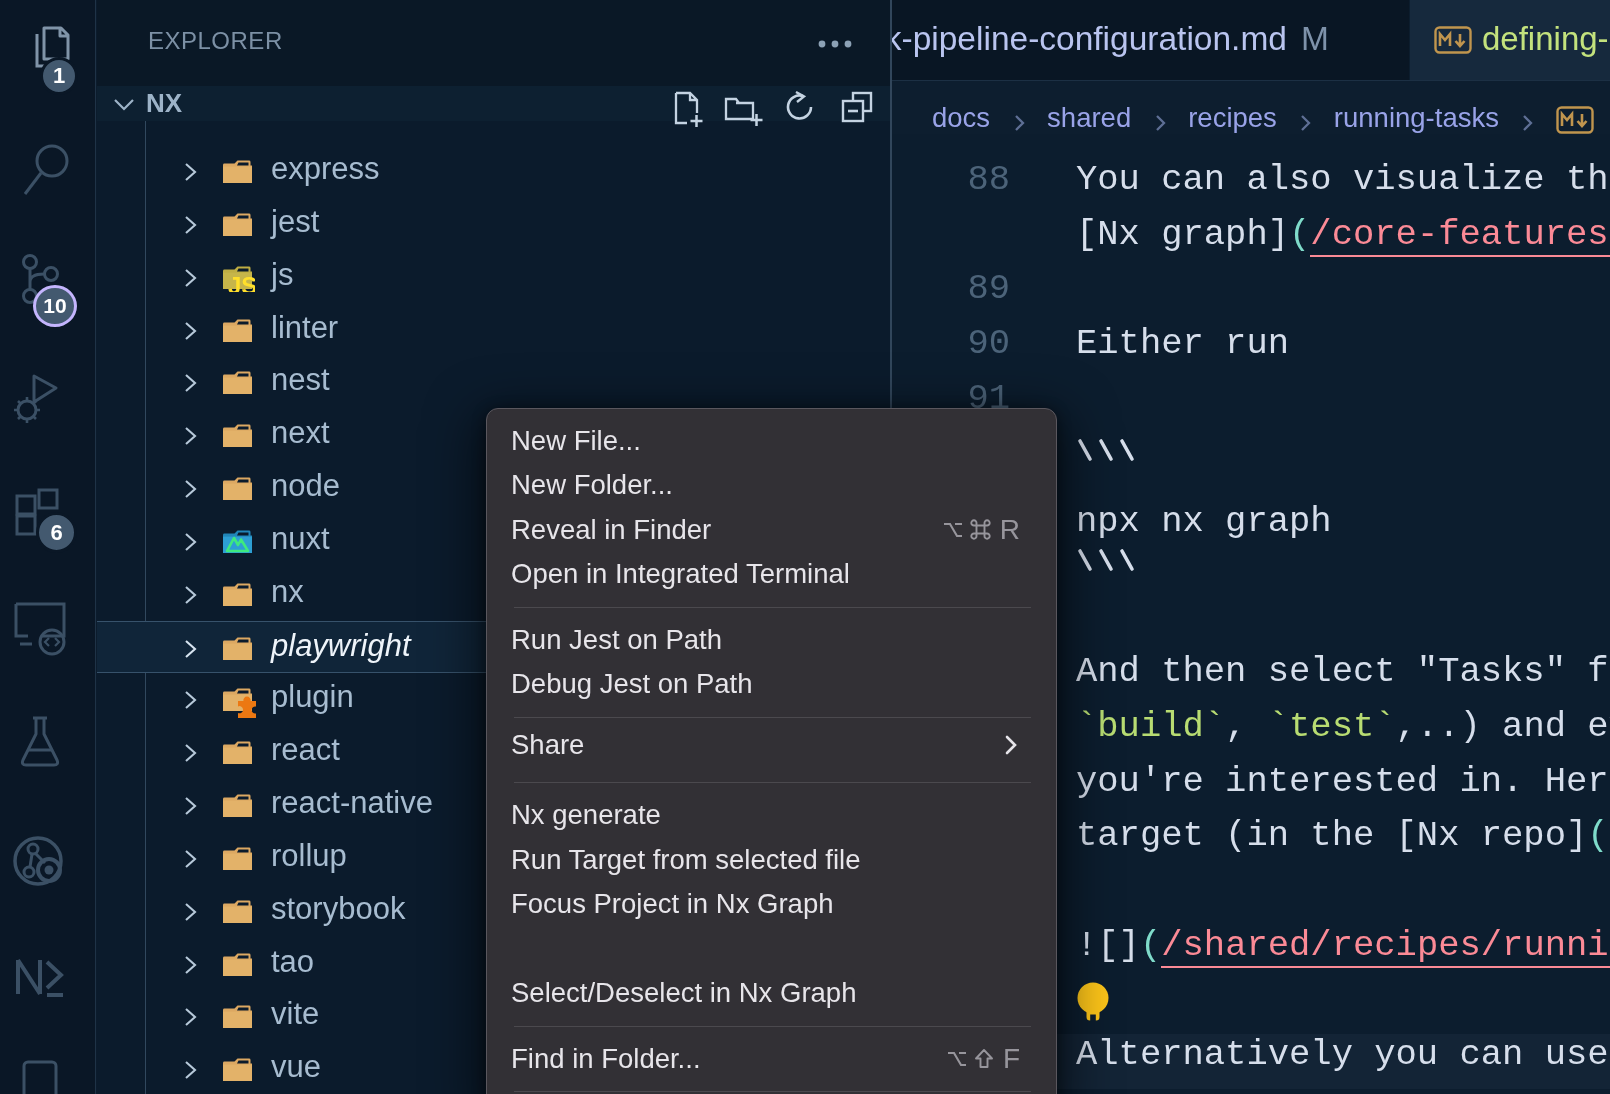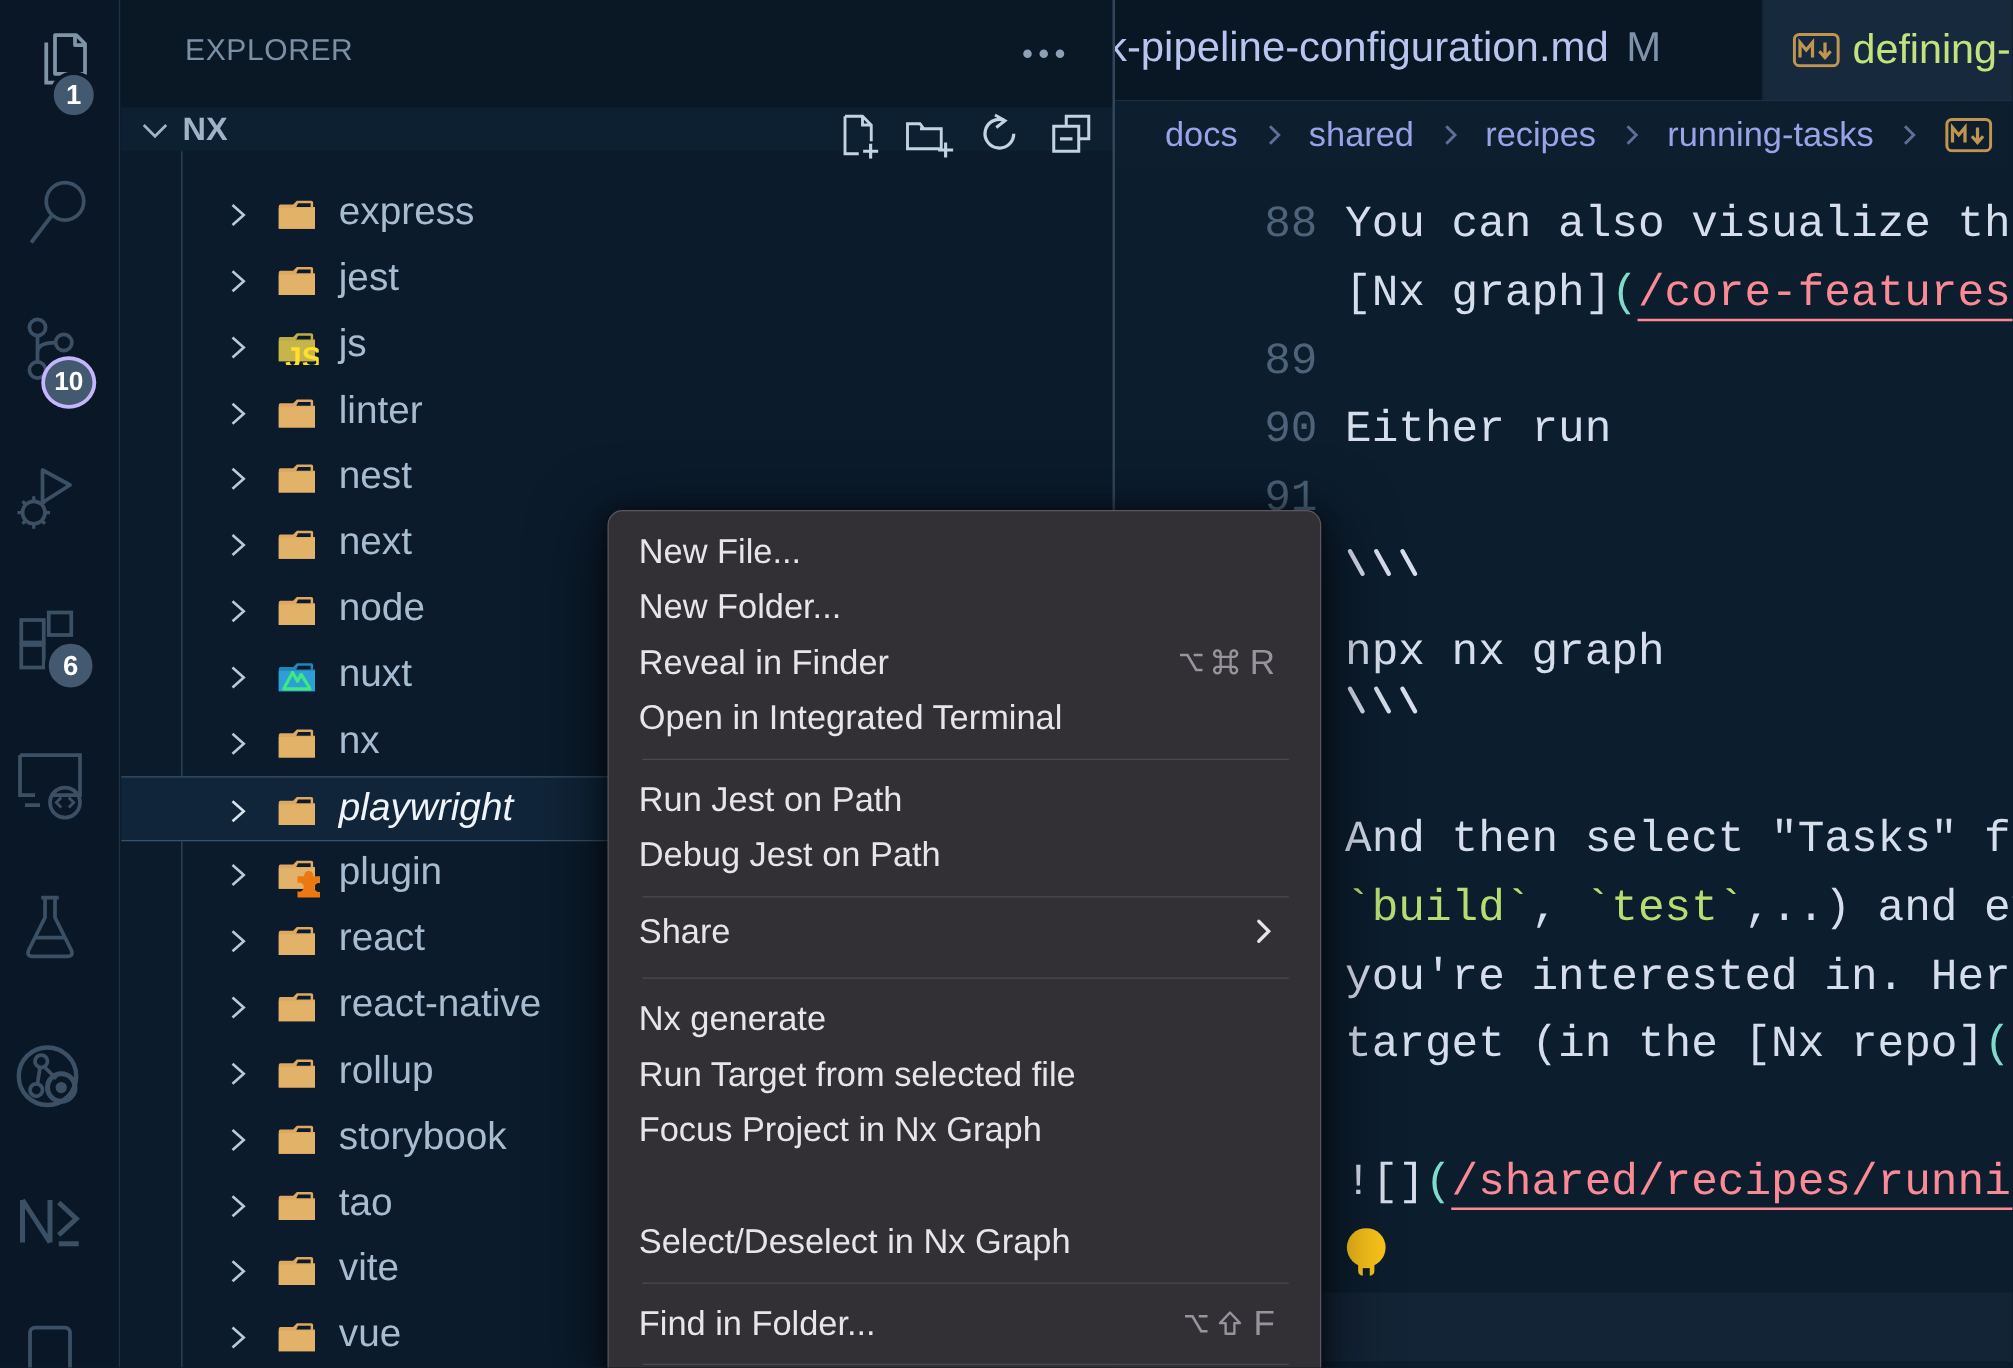--- a/index.html
+++ b/index.html
@@ -27,32 +27,32 @@
 
 
 #editor { position:absolute; left:892px; top:0; width:718px; height:1094px; background:#0c1d2e; }
 #tab1 { position:absolute; left:0; top:0; width:517px; height:80px; background:#091624; overflow:hidden; }
 #tab1 .nm { position:absolute; left:-24px; top:20px; font-size:33.5px; color:#b9c4ef; white-space:nowrap; }
 #tab1 .nm b { font-weight:normal; color:#7e92aa; margin-left:14px; }
 #tab2 { position:absolute; left:518px; top:0; width:200px; height:80px; background:#16293d; overflow:hidden; }
 #tab2 .nm { position:absolute; left:72px; top:20px; font-size:33px; color:#c3e27d; white-space:nowrap; }
 #tabline { position:absolute; left:0; top:80px; width:718px; height:1px; background:#1c3044; }
 #crumbs { position:absolute; left:0; top:81px; width:718px; height:53px; background:#0d1e2f;
-  display:flex; align-items:center; font-size:27.5px; color:#99a3e8; }
+  display:flex; align-items:flex-end; font-size:27.5px; color:#99a3e8; }
 #crumbs .s2 { margin:0 21.5px; }
 .mdicon { display:inline-block; }
 
 
 .cl { position:absolute; left:184px; width:534px; font-family:"Liberation Mono",monospace;
   font-size:35.5px; line-height:54.7px; white-space:pre; color:#d6deeb; }
 .cl .tl { color:#7fdbca; }
 .cl .pk { color:#fb8a96; border-bottom:2px solid #fb8a96; }
 .cl .gr { color:#b8dc72; }
 .ln { position:absolute; left:0; width:118px; text-align:right; font-family:"Liberation Mono",monospace;
-  font-size:35.5px; line-height:54.7px; color:#4c6379;margin-left:44px; }
+  font-size:35.5px; line-height:54.7px; color:#4c6379; }
 #curline { position:absolute; left:0; top:1034px; width:718px; height:55px; background:rgba(140,170,200,0.055); }
 
 
 #menu { position:absolute; left:486px; top:408px; width:571px; height:700px; background:#323035;
   border:1px solid #5a575e; border-radius:12px; box-shadow:0 14px 50px 10px rgba(0,0,0,0.55), 0 2px 14px rgba(0,0,0,0.45); }
 .mi { position:absolute; left:7px; width:557px; height:44.5px; padding-left:17px; display:flex; align-items:center;
   font-size:27.5px; color:#e7e5ea; border-radius:7px; }
 .mi.hl { background:#2d63cd; }
 .msep { position:absolute; left:27px; width:517px; height:1px; background:#4b494e; }
 .msc { position:absolute; right:31px; display:flex; align-items:center; gap:3px; }
@@ -400,20 +400,21 @@
       </svg></div>
 <div class="cl" style="top:495px"><span>npx nx graph</span></div>
 <div class="cl" style="top:535.8px"><svg style="position:relative;top:6px" width="66" height="30" viewBox="0 0 66 30">
         <path d="M4 3 L14 21 M25 3 L35 21 M46 3 L56 21" stroke="#d6deeb" stroke-width="3.6" stroke-linecap="round" fill="none"></path>
       </svg></div>
 <div class="cl" style="top:645.2px"><span>And then select "Tasks" fr</span></div>
 <div class="cl" style="top:699.9px"><span class="gr">`build`</span><span>, </span><span class="gr">`test`</span><span>,..) and ev</span></div>
 <div class="cl" style="top:754.6px"><span>you're interested in. Here</span></div>
 <div class="cl" style="top:809.3px"><span>target (in the [Nx repo]</span><span class="tl">(</span></div>
 <div class="cl" style="top:918.7px"><span>![]</span><span class="tl">(</span><span class="pk">/shared/recipes/running-task</span></div>
+<div class="cl" style="top:1028.1px"><span>Alternatively you can use </span></div>
   <svg style="position:absolute;left:182px;top:981px" width="40" height="44" viewBox="0 0 40 44">
     <circle cx="19" cy="17" r="15.5" fill="#fcc419"></circle>
     <path d="M12.5 29 h13 v7 a3.5 3.5 0 0 1 -3.5 3.5 h-6 a3.5 3.5 0 0 1 -3.5 -3.5 Z" fill="#fcc419"></path>
     <rect x="16.2" y="33.5" width="5.6" height="6.5" fill="#0c1d2e"></rect>
   </svg>
   <div id="tab1">
       <span class="nm">sk-pipeline-configuration.md<b>M</b></span>
     </div>
   <div id="tab2">
     <svg style="position:absolute;left:24px;top:26px" width="38" height="28" viewBox="0 0 38 28">

